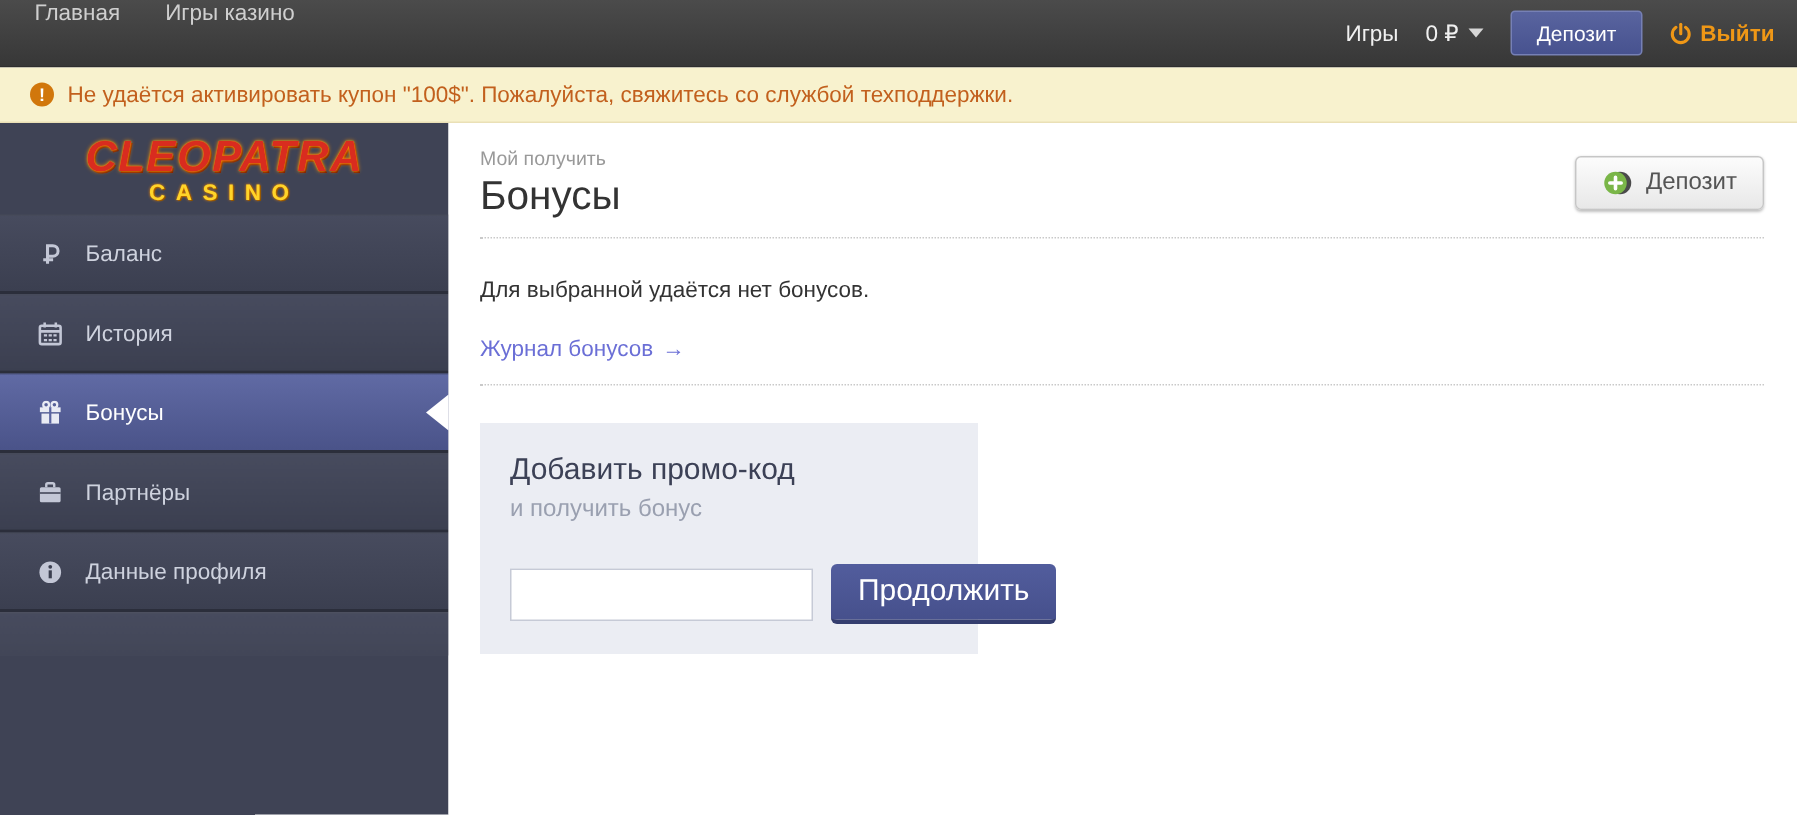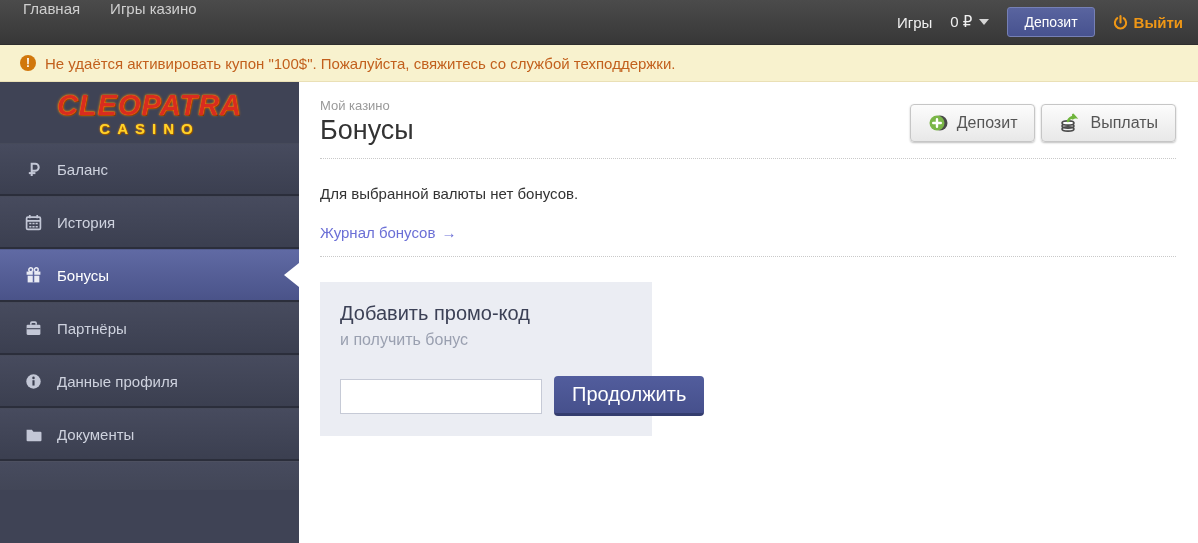--- a/index.html
+++ b/index.html
@@ -173,67 +173,47 @@
       <svg width="17" height="17" viewBox="0 0 16 16">
         <circle cx="8" cy="8" r="6.8" fill="#c3c7d6"></circle>
         <rect x="7" y="6.8" width="2" height="5" fill="#3b3f50"></rect>
         <circle cx="8" cy="4.6" r="1.2" fill="#3b3f50"></circle>
       </svg>
     </span>
     <span>Данные профиля</span>
   </div>
 
 
-  <div class="menu-item">
-    <span class="mi-icon">
-      <svg width="17" height="17" viewBox="0 0 16 16">
-        <path d="M1.5 3.5 h5 l1.4 1.8 h6.6 a1 1 0 0 1 1 1 v7 a1 1 0 0 1 -1 1 h-12 a1 1 0 0 1 -1-1 z" fill="#c3c7d6"></path>
-      </svg>
-    </span>
-    <span>Документы</span>
-  </div>
 
   <div class="menu-filler"></div>
 </div>
 
 <div class="content">
   <div class="content-header">
     <div>
-      <div class="breadcrumb">Мой казино</div>
+      <div class="breadcrumb">Мой получить</div>
       <h1 class="page-title">Бонусы</h1>
     </div>
     <div class="header-buttons">
       <button class="btn-gray">
         <span>
           <svg width="20" height="20" viewBox="0 0 20 20">
             <circle cx="12" cy="10" r="7.5" fill="#4a4a4a"></circle>
             <circle cx="9" cy="10" r="7.5" fill="#7ab648"></circle>
             <path d="M9 6.2 v7.6 M5.2 10 h7.6" stroke="#fff" stroke-width="2.4" stroke-linecap="round"></path>
           </svg>
         </span>
         <span>Депозит</span>
       </button>
-      <button class="btn-gray">
-        <span>
-          <svg width="22" height="22" viewBox="0 0 22 22">
-            <ellipse cx="9" cy="17" rx="6" ry="2.1" fill="none" stroke="#4a4a4a" stroke-width="1.6"></ellipse>
-            <ellipse cx="9" cy="14" rx="6" ry="2.1" fill="none" stroke="#4a4a4a" stroke-width="1.6"></ellipse>
-            <ellipse cx="9" cy="11" rx="6" ry="2.1" fill="#fff" stroke="#4a4a4a" stroke-width="1.6"></ellipse>
-            <path d="M9 9 q2-4.5 7-4 l-1.8-2 M16 5 l-2.6 1.2" fill="none" stroke="#6fb53c" stroke-width="2.6" stroke-linecap="round"></path>
-            <path d="M13.2 2.6 l4 1.8 -3.4 2.6 z" fill="#6fb53c"></path>
-          </svg>
-        </span>
-        <span>Выплаты</span>
-      </button>
     </div>
   </div>
 
   <div class="divider"></div>
 
-  <p class="empty-message">Для выбранной валюты нет бонусов.</p>
+  <p class="empty-message">Для выбранной удаётся нет бонусов.</p>
 
   <a class="journal-link">
     <span>Журнал бонусов</span>
     <span>→</span>
   </a>
 
   <div class="divider2"></div>
 
   <div class="promo-box">
     <h2 class="promo-title">Добавить промо-код</h2>

